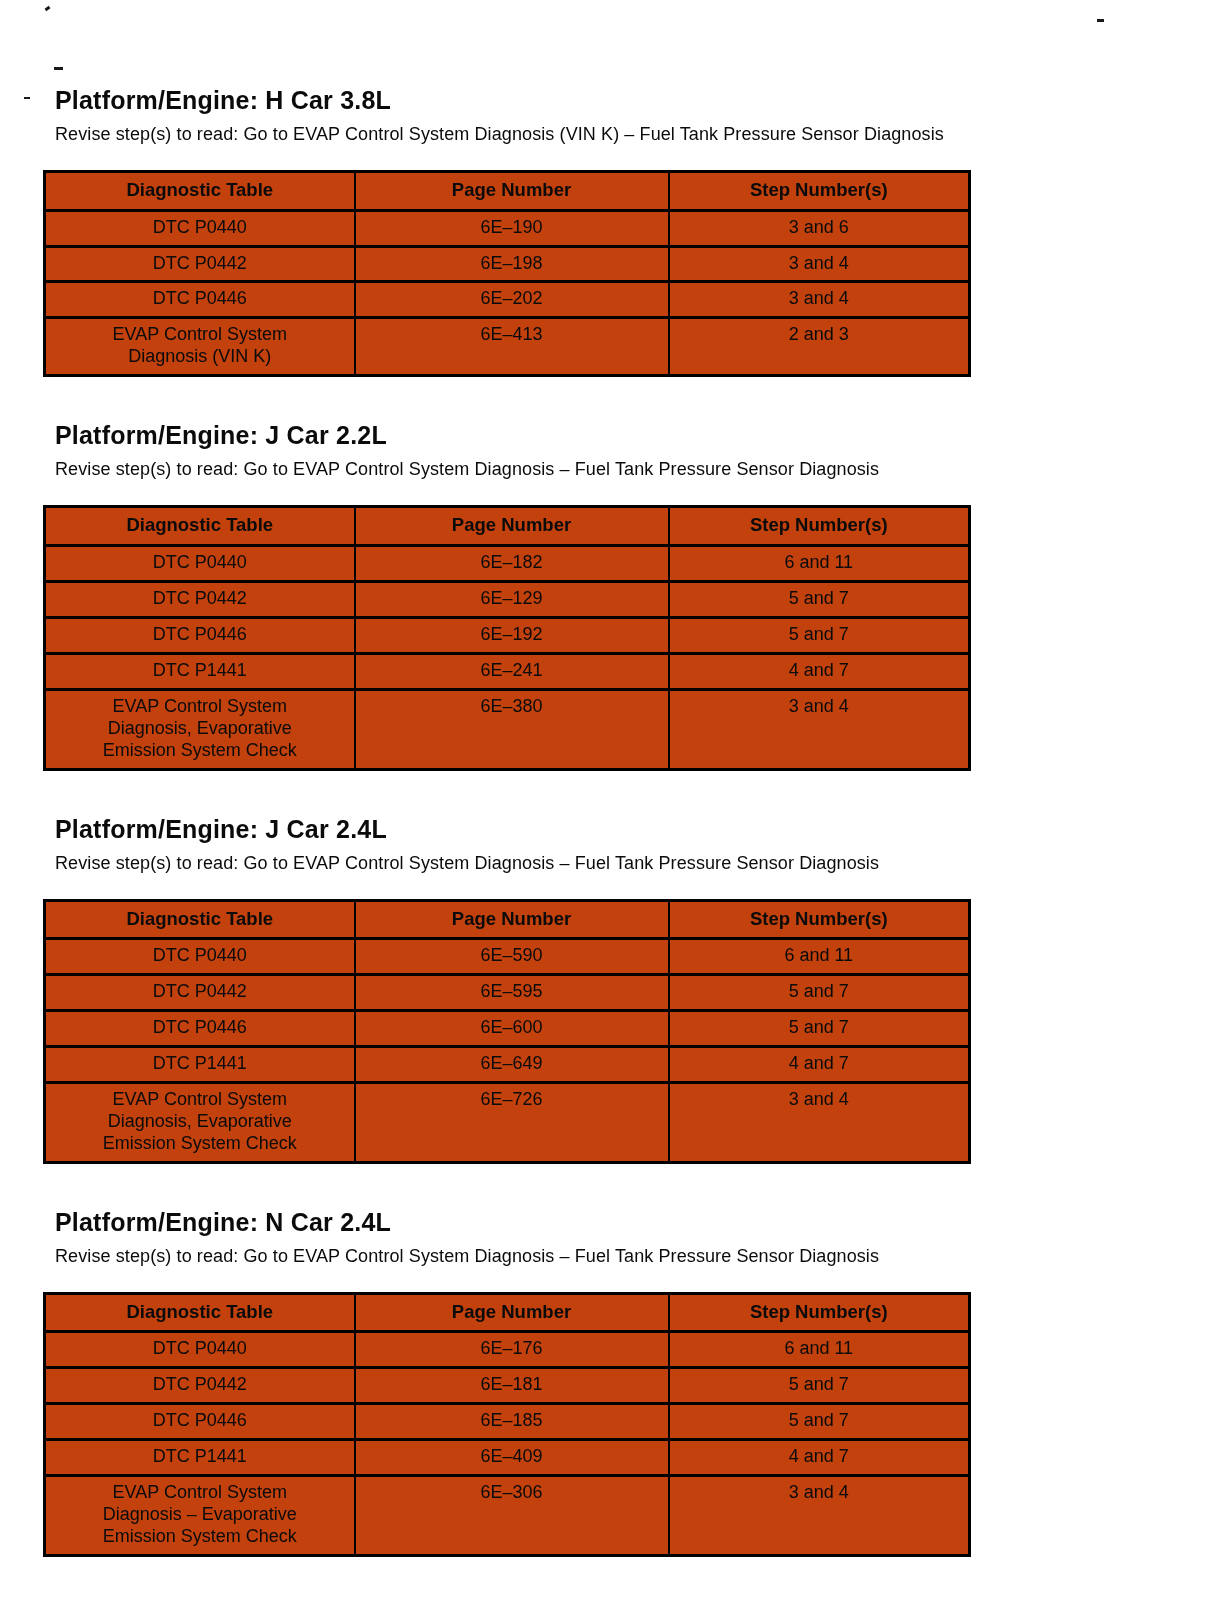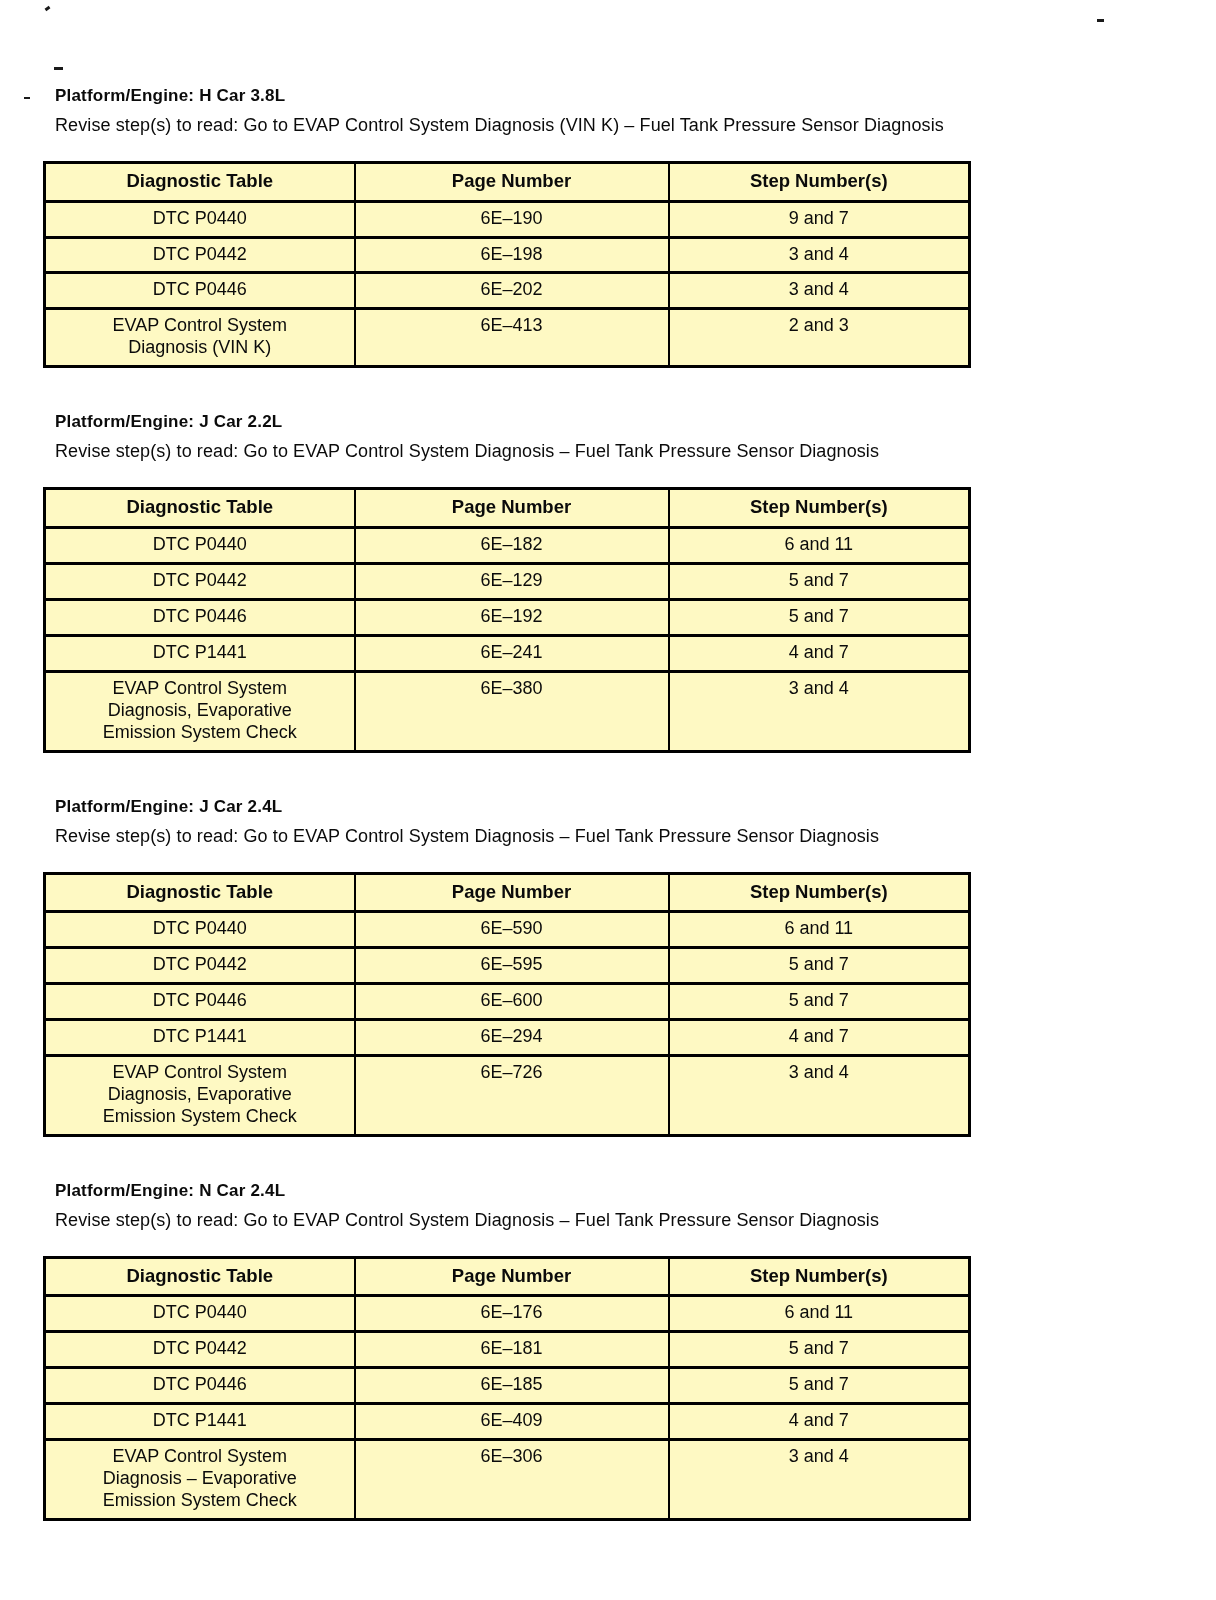--- a/index.html
+++ b/index.html
@@ -16,37 +16,37 @@
     color: #0b0b0b;
     -webkit-font-smoothing: none;
   }
   .page-inner {
     padding: 86px 0 0 43px;
   }
   .section {
     margin: 0;
   }
   .section-heading {
-    font-size: 17px;
+    font-size: 25px;
     font-weight: bold;
     letter-spacing: 0.2px;
     margin: 0 0 9px 12px;
   }
   .revise-line {
     font-size: 18px;
     font-weight: normal;
     letter-spacing: 0.1px;
     margin: 0 0 25px 12px;
   }
   table.diag-table {
     border-collapse: collapse;
     table-layout: fixed;
     width: 925px;
     margin: 0 0 44px 0;
-    background: #fef9c3;
+    background: #c2410c;
   }
   table.diag-table col.c1 { width: 310px; }
   table.diag-table col.c2 { width: 314px; }
   table.diag-table col.c3 { width: 301px; }
   table.diag-table th,
   table.diag-table td {
     border: 2px solid #000000;
     text-align: center;
     vertical-align: top;
     font-size: 18px;
@@ -96,21 +96,21 @@
             <tr>
               <th>Diagnostic Table</th>
               <th>Page Number</th>
               <th>Step Number(s)</th>
             </tr>
           </thead>
       <tbody>
             <tr>
               <td>DTC P0440</td>
               <td>6E–190</td>
-              <td>9 and 7</td>
+              <td>3 and 6</td>
             </tr>
             <tr>
               <td>DTC P0442</td>
               <td>6E–198</td>
               <td>3 and 4</td>
             </tr>
             <tr>
               <td>DTC P0446</td>
               <td>6E–202</td>
               <td>3 and 4</td>
@@ -200,21 +200,21 @@
               <td>6E–595</td>
               <td>5 and 7</td>
             </tr>
             <tr>
               <td>DTC P0446</td>
               <td>6E–600</td>
               <td>5 and 7</td>
             </tr>
             <tr>
               <td>DTC P1441</td>
-              <td>6E–294</td>
+              <td>6E–649</td>
               <td>4 and 7</td>
             </tr>
             <tr>
               <td>EVAP Control System
 Diagnosis, Evaporative
 Emission System Check</td>
               <td>6E–726</td>
               <td>3 and 4</td>
             </tr>
           </tbody>

